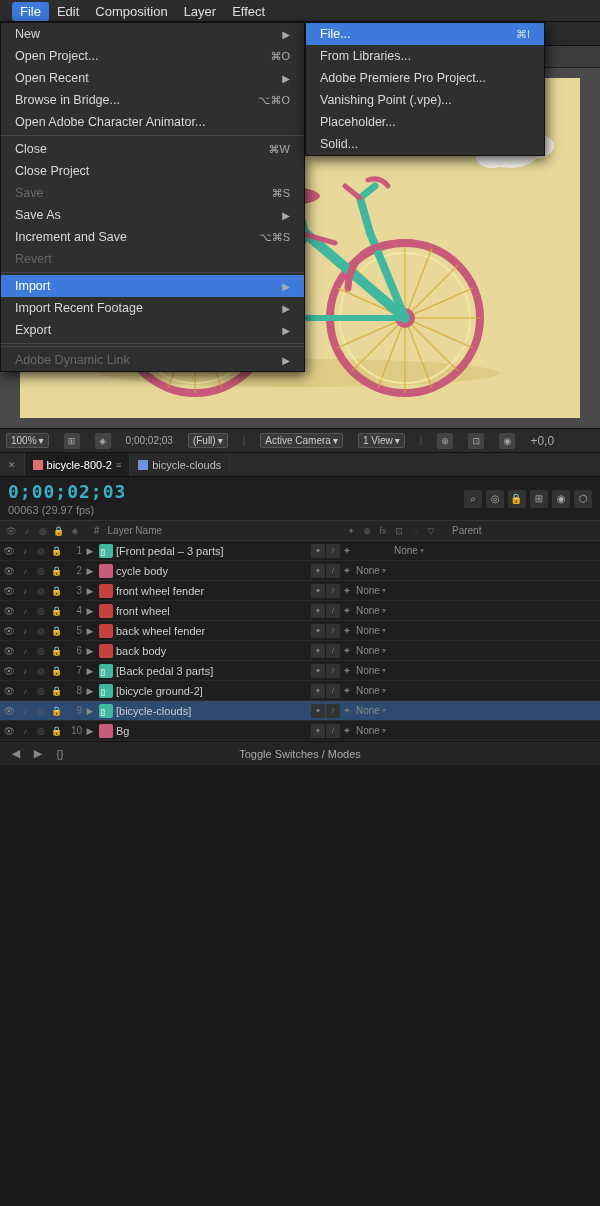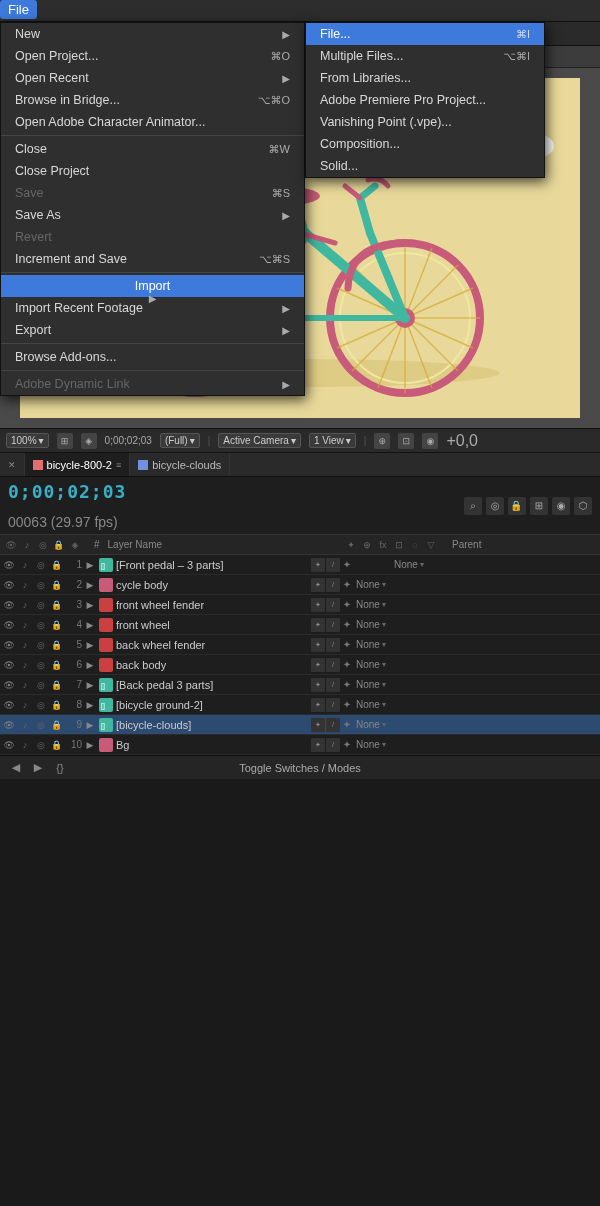--- a/index.html
+++ b/index.html
@@ -11,26 +11,25 @@
       font-size: 12px;
       color: #e0e0e0;
       overflow-x: hidden;
     }
 
     
     #menu-bar {
       background: #2d2d2d;
       border-bottom: 1px solid #111;
       display: flex;
-      align-items: flex-start;
+      align-items: flex-end;
       height: 22px;
-      padding: 0 0;
+      padding: 0 12px;
       position: relative;
       z-index: 100;
-      flex-direction: column;
     }
     .menu-item {
       padding: 2px 8px;
       font-size: 13px;
       color: #e0e0e0;
       cursor: pointer;
       border-radius: 3px;
     }
     .menu-item.active {
       background: #3d7adb;
@@ -192,21 +191,21 @@
     
     #comp-bottom-bar {
       background: #2a2a2a;
       height: 24px;
       display: flex;
       align-items: center;
       padding: 0 6px;
       font-size: 10px;
       color: #aaa;
       border-top: 1px solid #111;
-      gap: 8px;
+      gap: 15px;
     }
     .bar-seg {
       display: flex;
       align-items: center;
       gap: 3px;
     }
     .bar-dropdown {
       background: #3a3a3a;
       border: 1px solid #555;
       border-radius: 2px;
@@ -278,23 +277,23 @@
       border-bottom: 1px solid #333;
     }
     #timecode {
       font-size: 18px;
       font-weight: bold;
       color: #38b0c8;
       font-family: monospace;
       letter-spacing: 1px;
     }
     #fps-label {
-      font-size: 14px;
+      font-size: 11px;
       color: #888;
-      margin-top: 12px;
+      margin-top: 2px;
     }
     #tl-header-right {
       display: flex;
       align-items: center;
       gap: 4px;
     }
     .tl-hdr-icon {
       width: 18px; height: 18px;
       background: #333;
       border-radius: 2px;
@@ -500,72 +499,65 @@
     <span>Close Project</span>
   </div>
   <div class="dd-item disabled">
     <span>Save</span>
     <span class="shortcut">⌘S</span>
   </div>
   <div class="dd-item">
     <span>Save As</span>
     <span class="arrow">▶</span>
   </div>
-  <div class="dd-item disabled">
-    <span>Revert</span>
-  </div>
   <div class="dd-item">
     <span>Increment and Save</span>
     <span class="shortcut">⌥⌘S</span>
   </div>
+  <div class="dd-item disabled">
+    <span>Revert</span>
+  </div>
   <div class="dd-separator"></div>
 
-  <div class="dd-item highlighted" style="position:relative;flex-direction:column;">
+  <div class="dd-item highlighted" style="position:relative;">
     <span>Import</span>
     <span class="arrow">▶</span>
   </div>
   <div class="dd-item">
     <span>Import Recent Footage</span>
     <span class="arrow">▶</span>
   </div>
   <div class="dd-item">
     <span>Export</span>
     <span class="arrow">▶</span>
   </div>
   <div class="dd-separator"></div>
-  <div class="dd-item">
-    <span>Browse Add-ons...</span>
-  </div>
   <div class="dd-separator"></div>
   <div class="dd-item disabled">
     <span>Adobe Dynamic Link</span>
     <span class="arrow">▶</span>
   </div>
 </div>
 
 <div id="import-submenu">
   <div class="sub-item highlighted">
     <span>File...</span>
     <span class="shortcut">⌘I</span>
   </div>
   <div class="sub-item">
-    <span>Multiple Files...</span>
-    <span class="shortcut">⌥⌘I</span>
-  </div>
-  <div class="sub-item">
     <span>From Libraries...</span>
   </div>
   <div class="sub-item">
     <span>Adobe Premiere Pro Project...</span>
   </div>
   <div class="sub-item">
     <span>Vanishing Point (.vpe)...</span>
   </div>
   <div class="sub-item">
-    <span>Composition...</span>
+    <span>Placeholder...</span>
   </div>
   <div class="sub-item">
     <span>Solid...</span>
   </div>
 </div>
 
 <div id="comp-area">
   <div id="comp-tabs-top">
     <div class="comp-tab">
       <span class="tab-icon" style="background:#888;"></span>
@@ -687,21 +679,21 @@
       <span>▾</span>
     </div>
     <div class="bar-dropdown">
       <span>1 View</span>
       <span>▾</span>
     </div>
     <div class="bar-sep">|</div>
     <div class="bar-icon-btn">⊕</div>
     <div class="bar-icon-btn">⊡</div>
     <div class="bar-icon-btn">◉</div>
-    <span style="font-size:16px;color:#aaa;">+0,0</span>
+    <span style="font-size:12px;color:#aaa;">+0,0</span>
   </div>
 </div>
 
 <div id="timeline-section">
   <div id="timeline-tabs">
     <div class="tl-tab">
       <span class="tl-close">✕</span>
     </div>
     <div class="tl-tab active-tl">
       <span class="tl-icon"></span>

